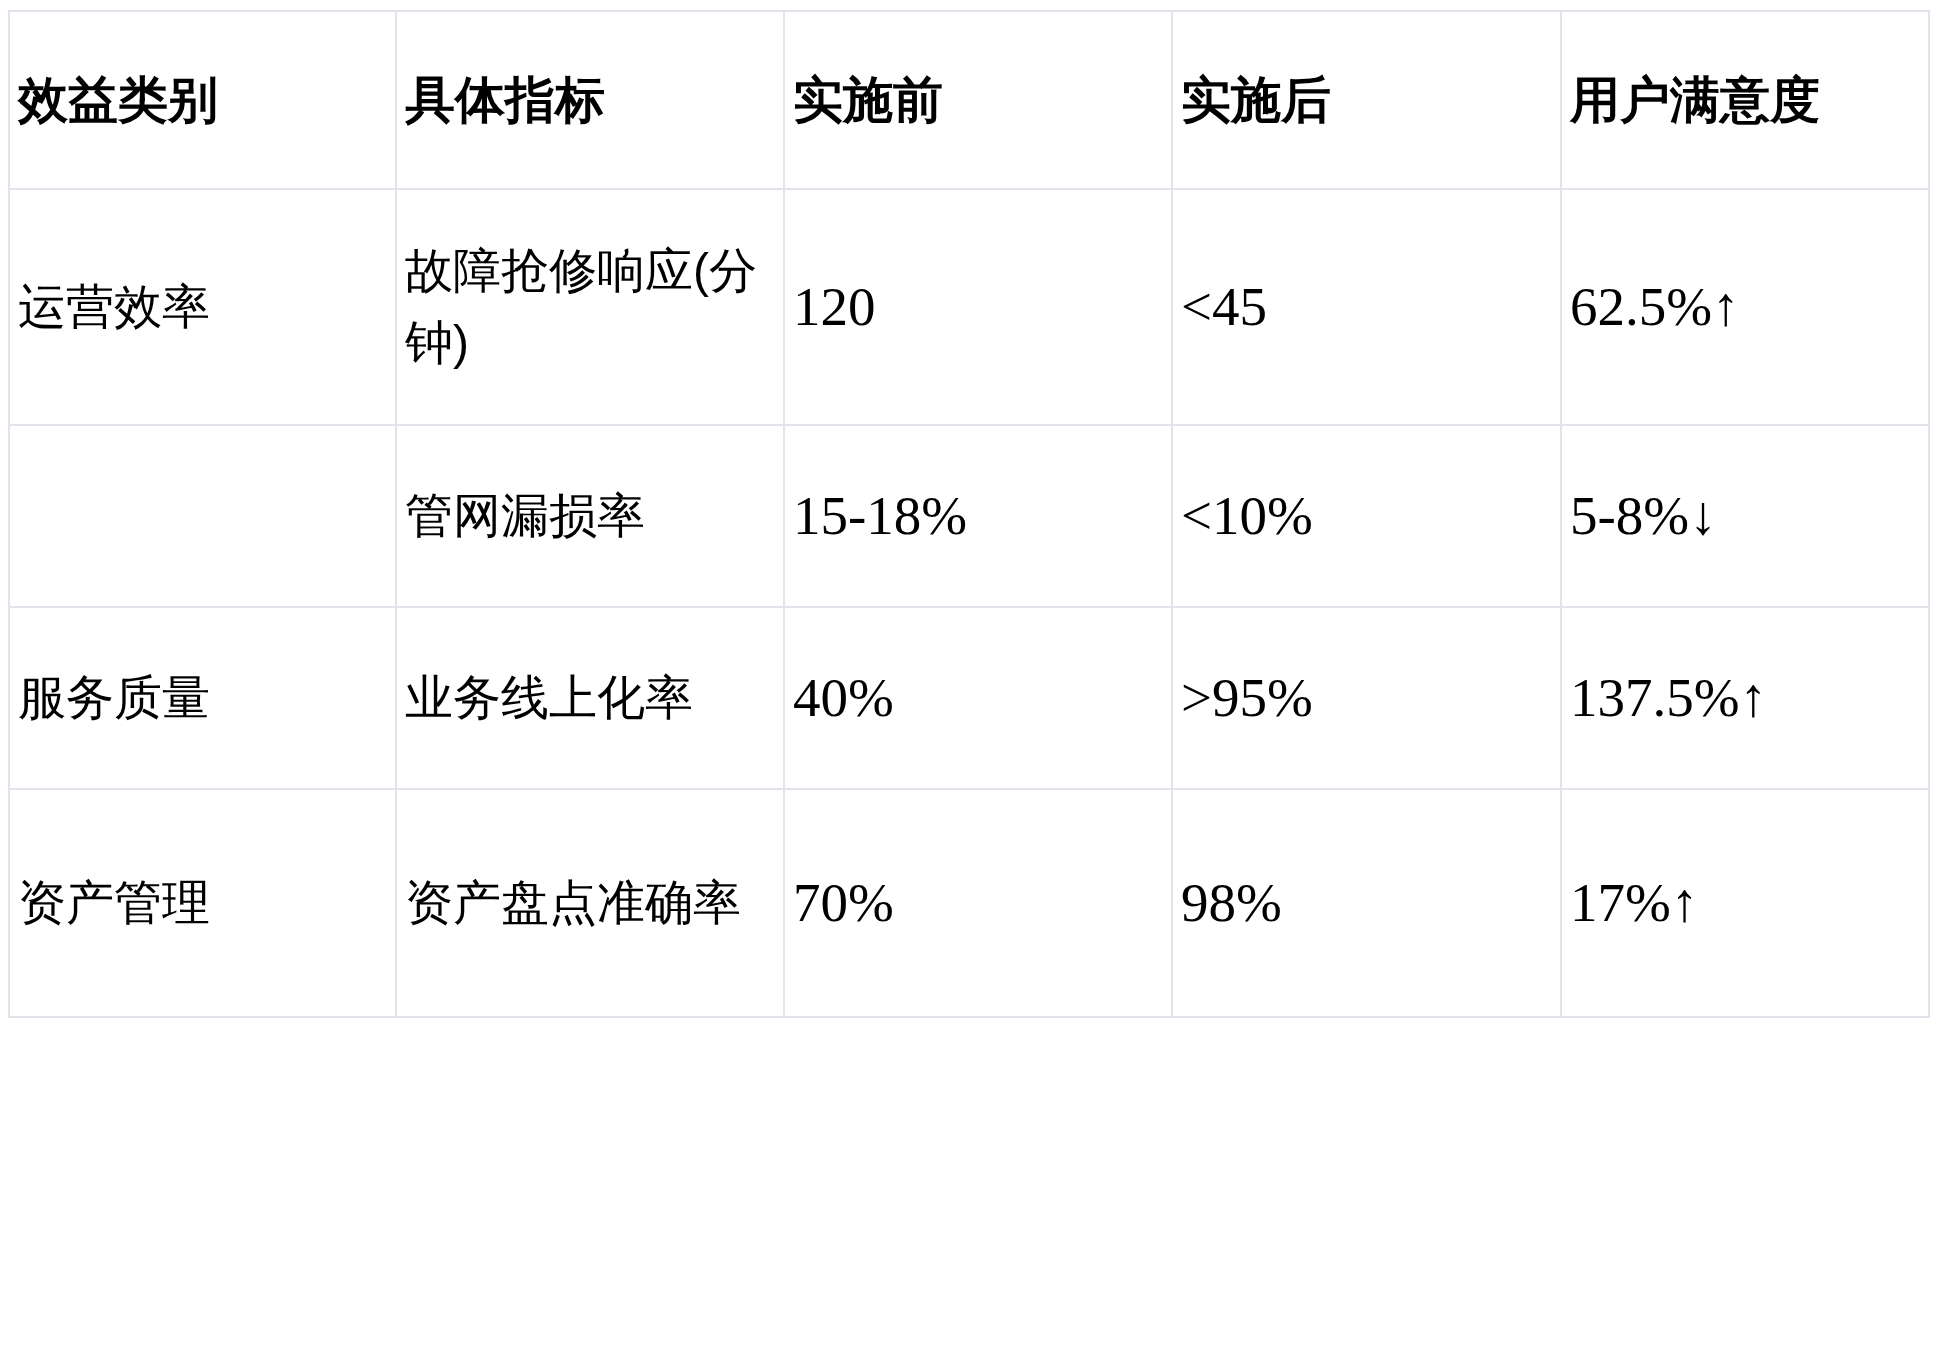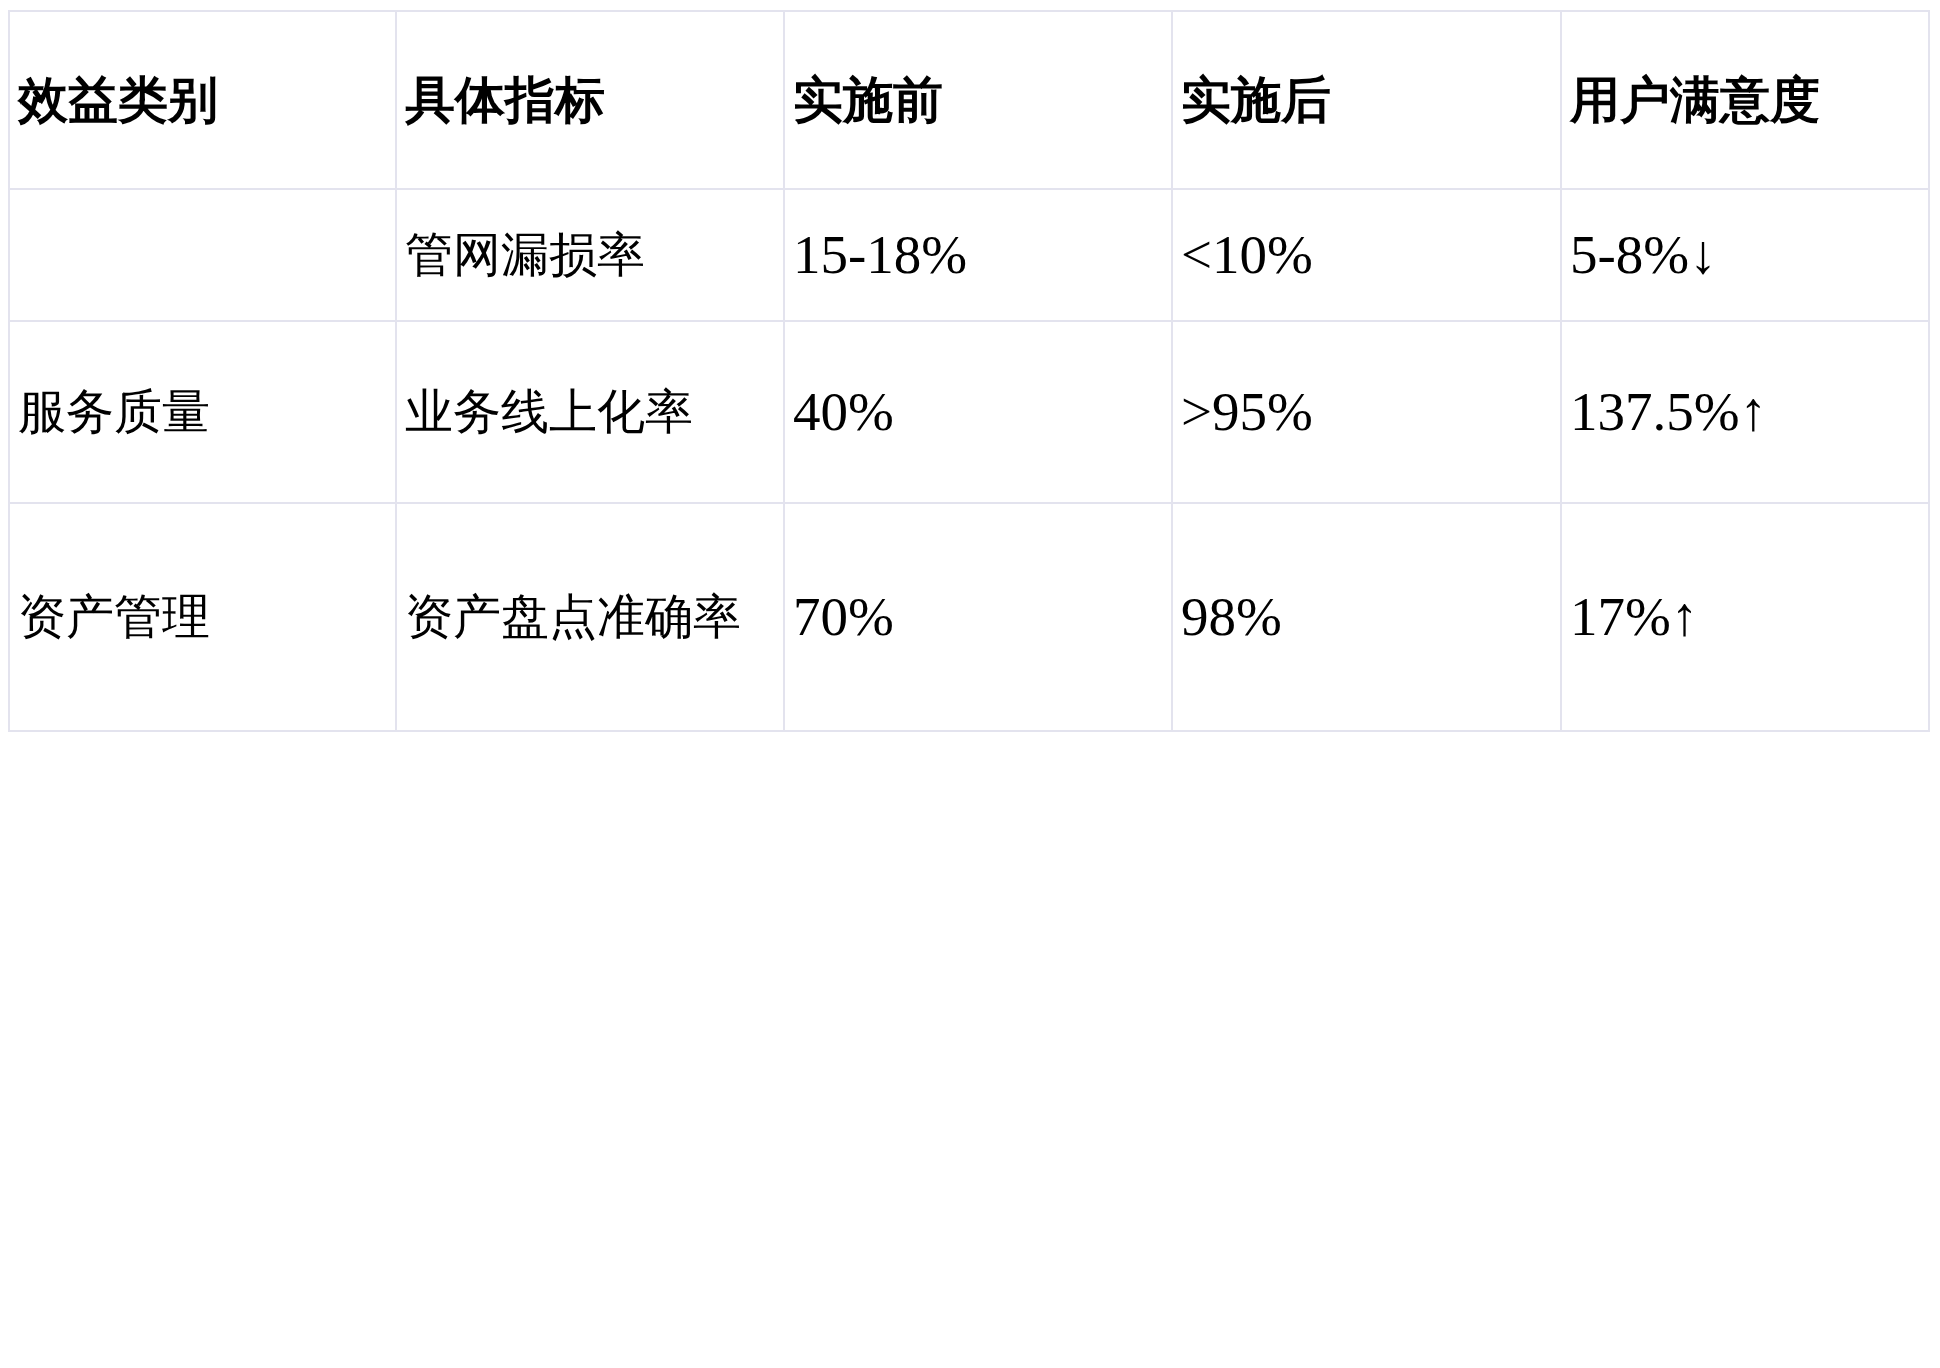--- a/index.html
+++ b/index.html
@@ -51,21 +51,21 @@
   }
   
   td.value {
     font-family: "Liberation Serif", serif;
     font-weight: 400;
     font-size: 55px;
     line-height: 1.3;
   }
   tr.hrow  { height: 178px; }
   tr.row0  { height: 236px; }
-  tr.row1  { height: 132px; }
+  tr.row1  { height: 182px; }
   tr.row2  { height: 182px; }
   tr.row3  { height: 182px; }
   tr.row4  { height: 228px; }
   tr.row5  { height: 212px; }
 </style>
 </head>
 <body>
 
 <div class="canvas">
   <table class="benefits">
@@ -79,20 +79,27 @@
     <thead>
       <tr class="hrow">
         <th>效益类别</th>
         <th>具体指标</th>
         <th>实施前</th>
         <th>实施后</th>
         <th>用户满意度</th>
       </tr>
     </thead>
     <tbody>
+      <tr class="row0">
+        <td class="label">运营效率</td>
+        <td class="label">故障抢修响应(分钟)</td>
+        <td class="value">120</td>
+        <td class="value">&lt;45</td>
+        <td class="value">62.5%↑</td>
+      </tr>
       <tr class="row1">
         <td class="label"></td>
         <td class="label">管网漏损率</td>
         <td class="value">15-18%</td>
         <td class="value">&lt;10%</td>
         <td class="value">5-8%↓</td>
       </tr>
       <tr class="row2">
         <td class="label">服务质量</td>
         <td class="label">业务线上化率</td>

